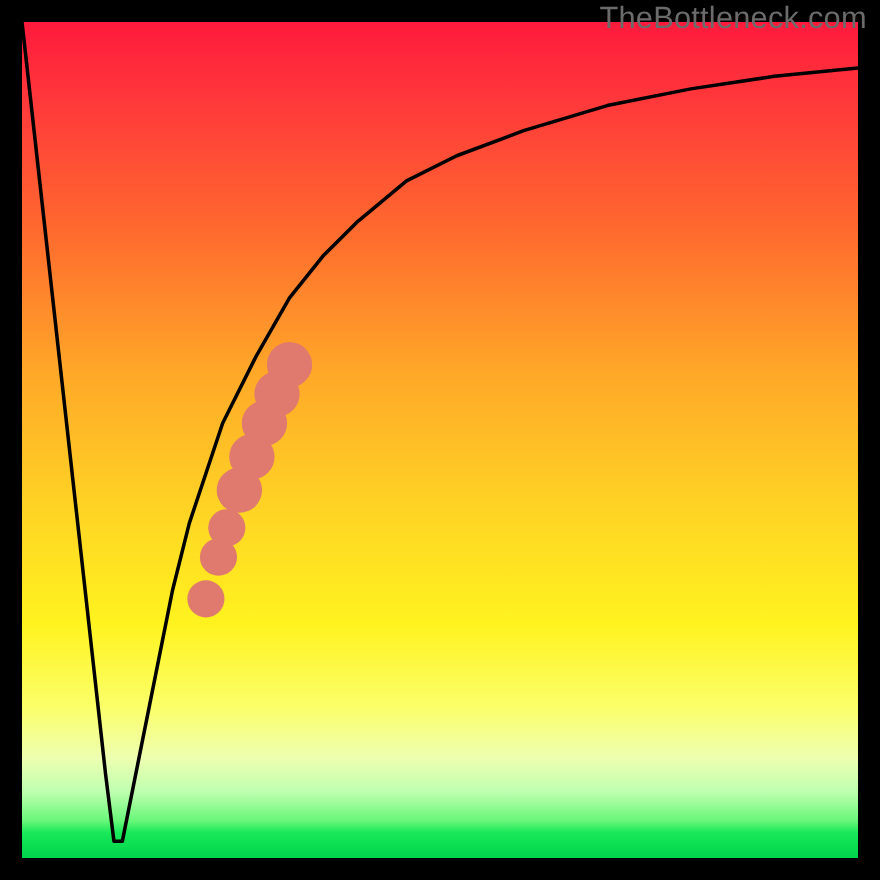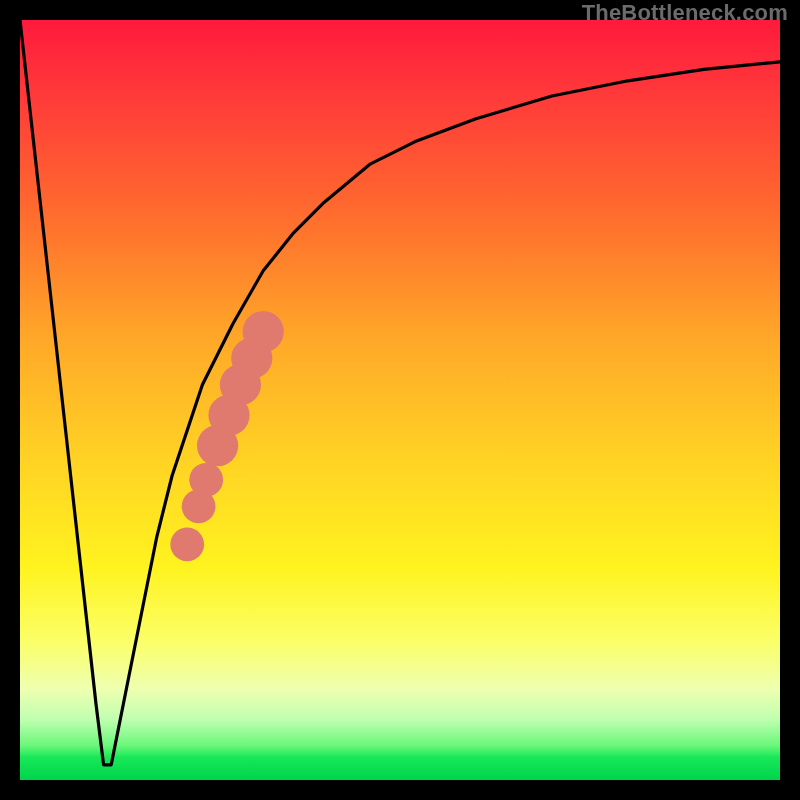--- a/index.html
+++ b/index.html
@@ -48,24 +48,24 @@
     position: absolute;
     inset: 0;
     width: 760px;
     height: 760px;
   }
   .watermark {
     position: absolute;
     top: 0;
     right: 12px;
     font-family: Arial, Helvetica, sans-serif;
-    font-size: 22px;
+    font-size: 28px;
     letter-spacing: 0.2px;
     color: #6b6b6b;
-    font-weight: 700;
+    font-weight: 400;
     user-select: none;
     margin-left: 12px;
   }
 </style>
 </head>
 <body>
 
 <div class="frame">
   <div class="plot">
     <div class="gradient"></div>

